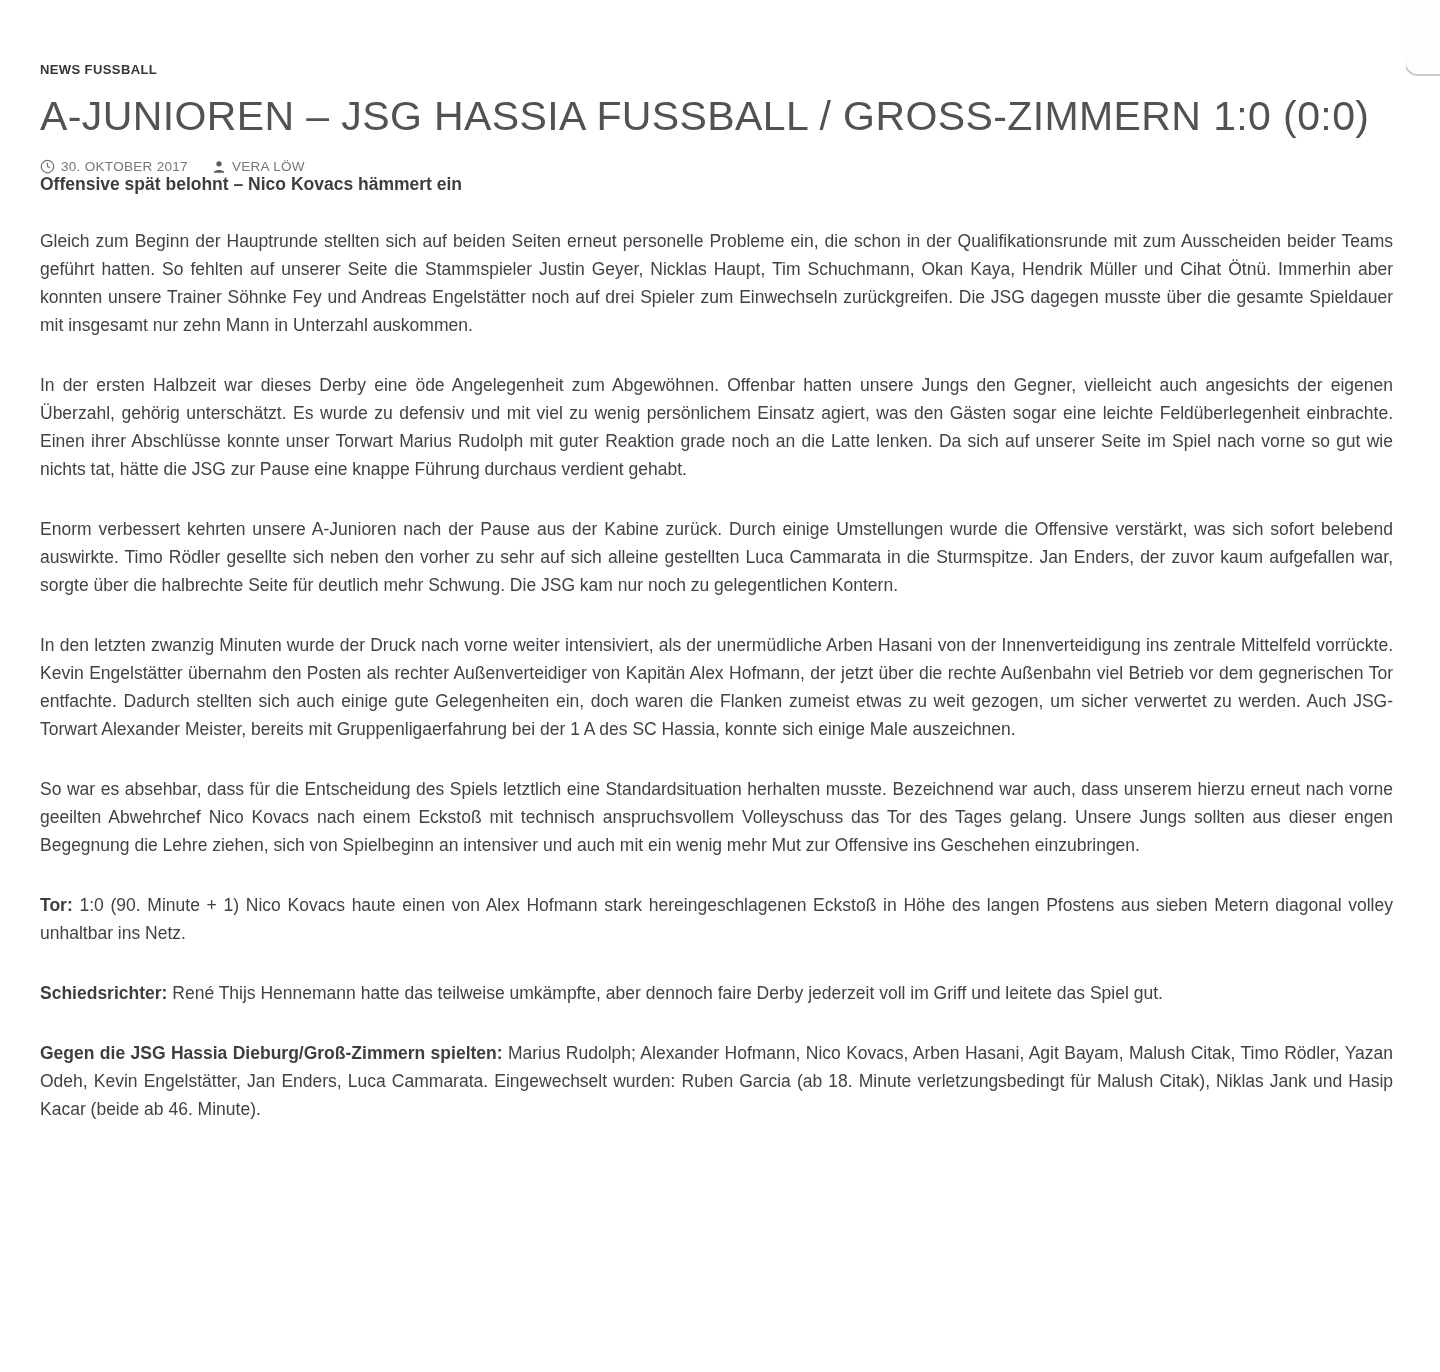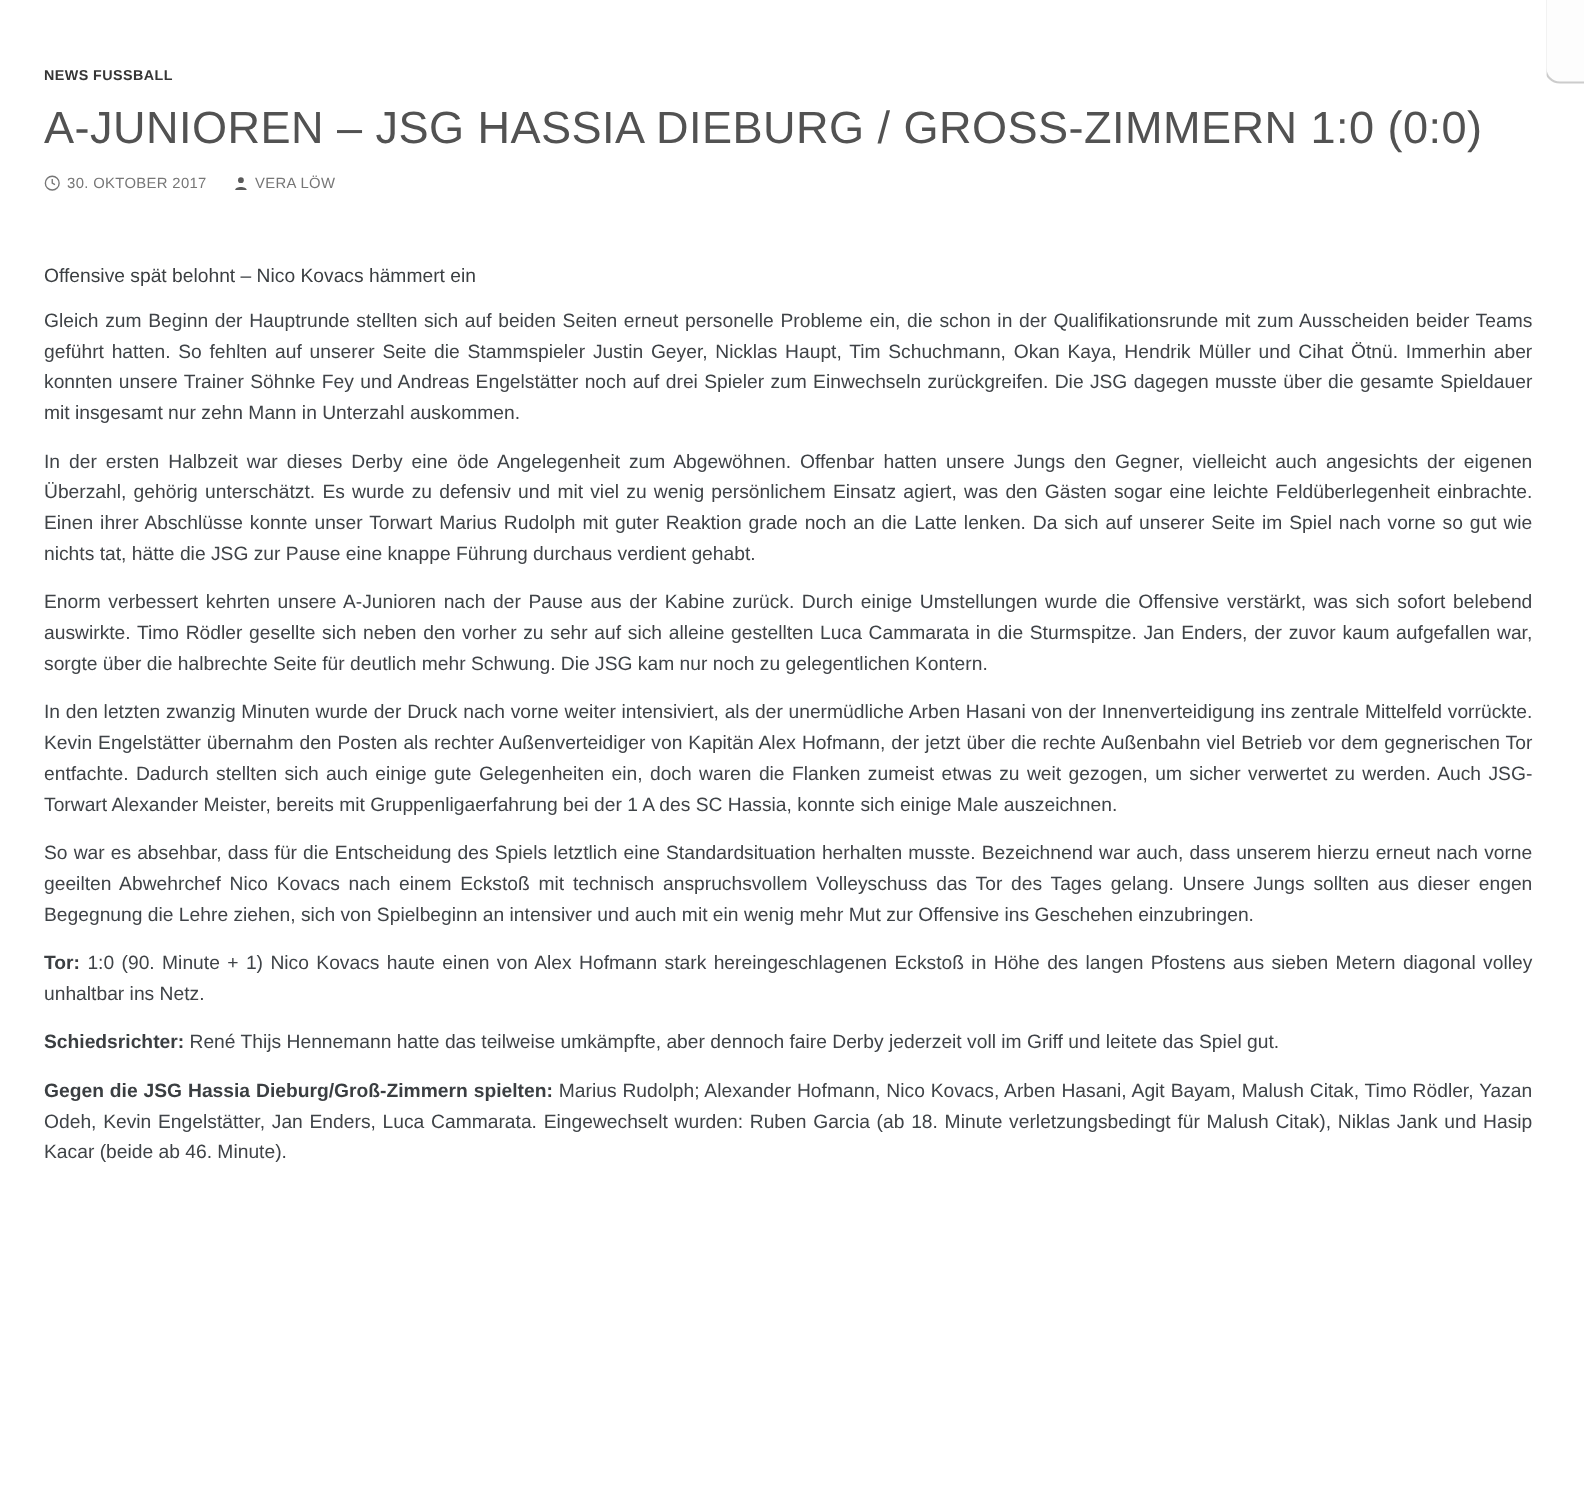--- a/index.html
+++ b/index.html
@@ -45,30 +45,29 @@
   .meta-item {
     display: flex;
     align-items: center;
     margin-right: 24px;
   }
   .meta-item svg {
     margin-right: 6px;
     display: block;
   }
   .subtitle {
-    font-weight: normal;
+    font-weight: bold;
     font-size: 17.5px;
     color: #3b3f42;
-    margin-top: 66px;
   }
   p.body-par {
     font-size: 17.5px;
     line-height: 28px;
     text-align: justify;
-    margin: 16px 0 0 0;
+    margin: 32px 0 0 0;
     color: #3f4347;
   }
   p.body-par strong {
     color: #3b3f42;
   }
   .signature {
     font-size: 17.5px;
     line-height: 28px;
     margin-top: 40px;
     color: #3f4347;
@@ -94,21 +93,21 @@
     box-sizing: border-box;
   }
 </style>
 </head>
 <body>
 
 <div class="container">
 
   <a class="category">NEWS FUSSBALL</a>
 
-  <h1 class="title">A-JUNIOREN – JSG HASSIA DIEBURG / GROSS-ZIMMERN 1:0 (0:0)</h1>
+  <h1 class="title">A-JUNIOREN – JSG HASSIA FUSSBALL / GROSS-ZIMMERN 1:0 (0:0)</h1>
 
   <div class="meta">
     <span class="meta-item">
       <svg width="15" height="15" viewBox="0 0 24 24" fill="none" stroke="#767676" stroke-width="2">
         <circle cx="12" cy="12" r="10"></circle>
         <polyline points="12 6 12 12 16 14"></polyline>
       </svg>
       <span>30. OKTOBER 2017</span>
     </span>
     <span class="meta-item">

